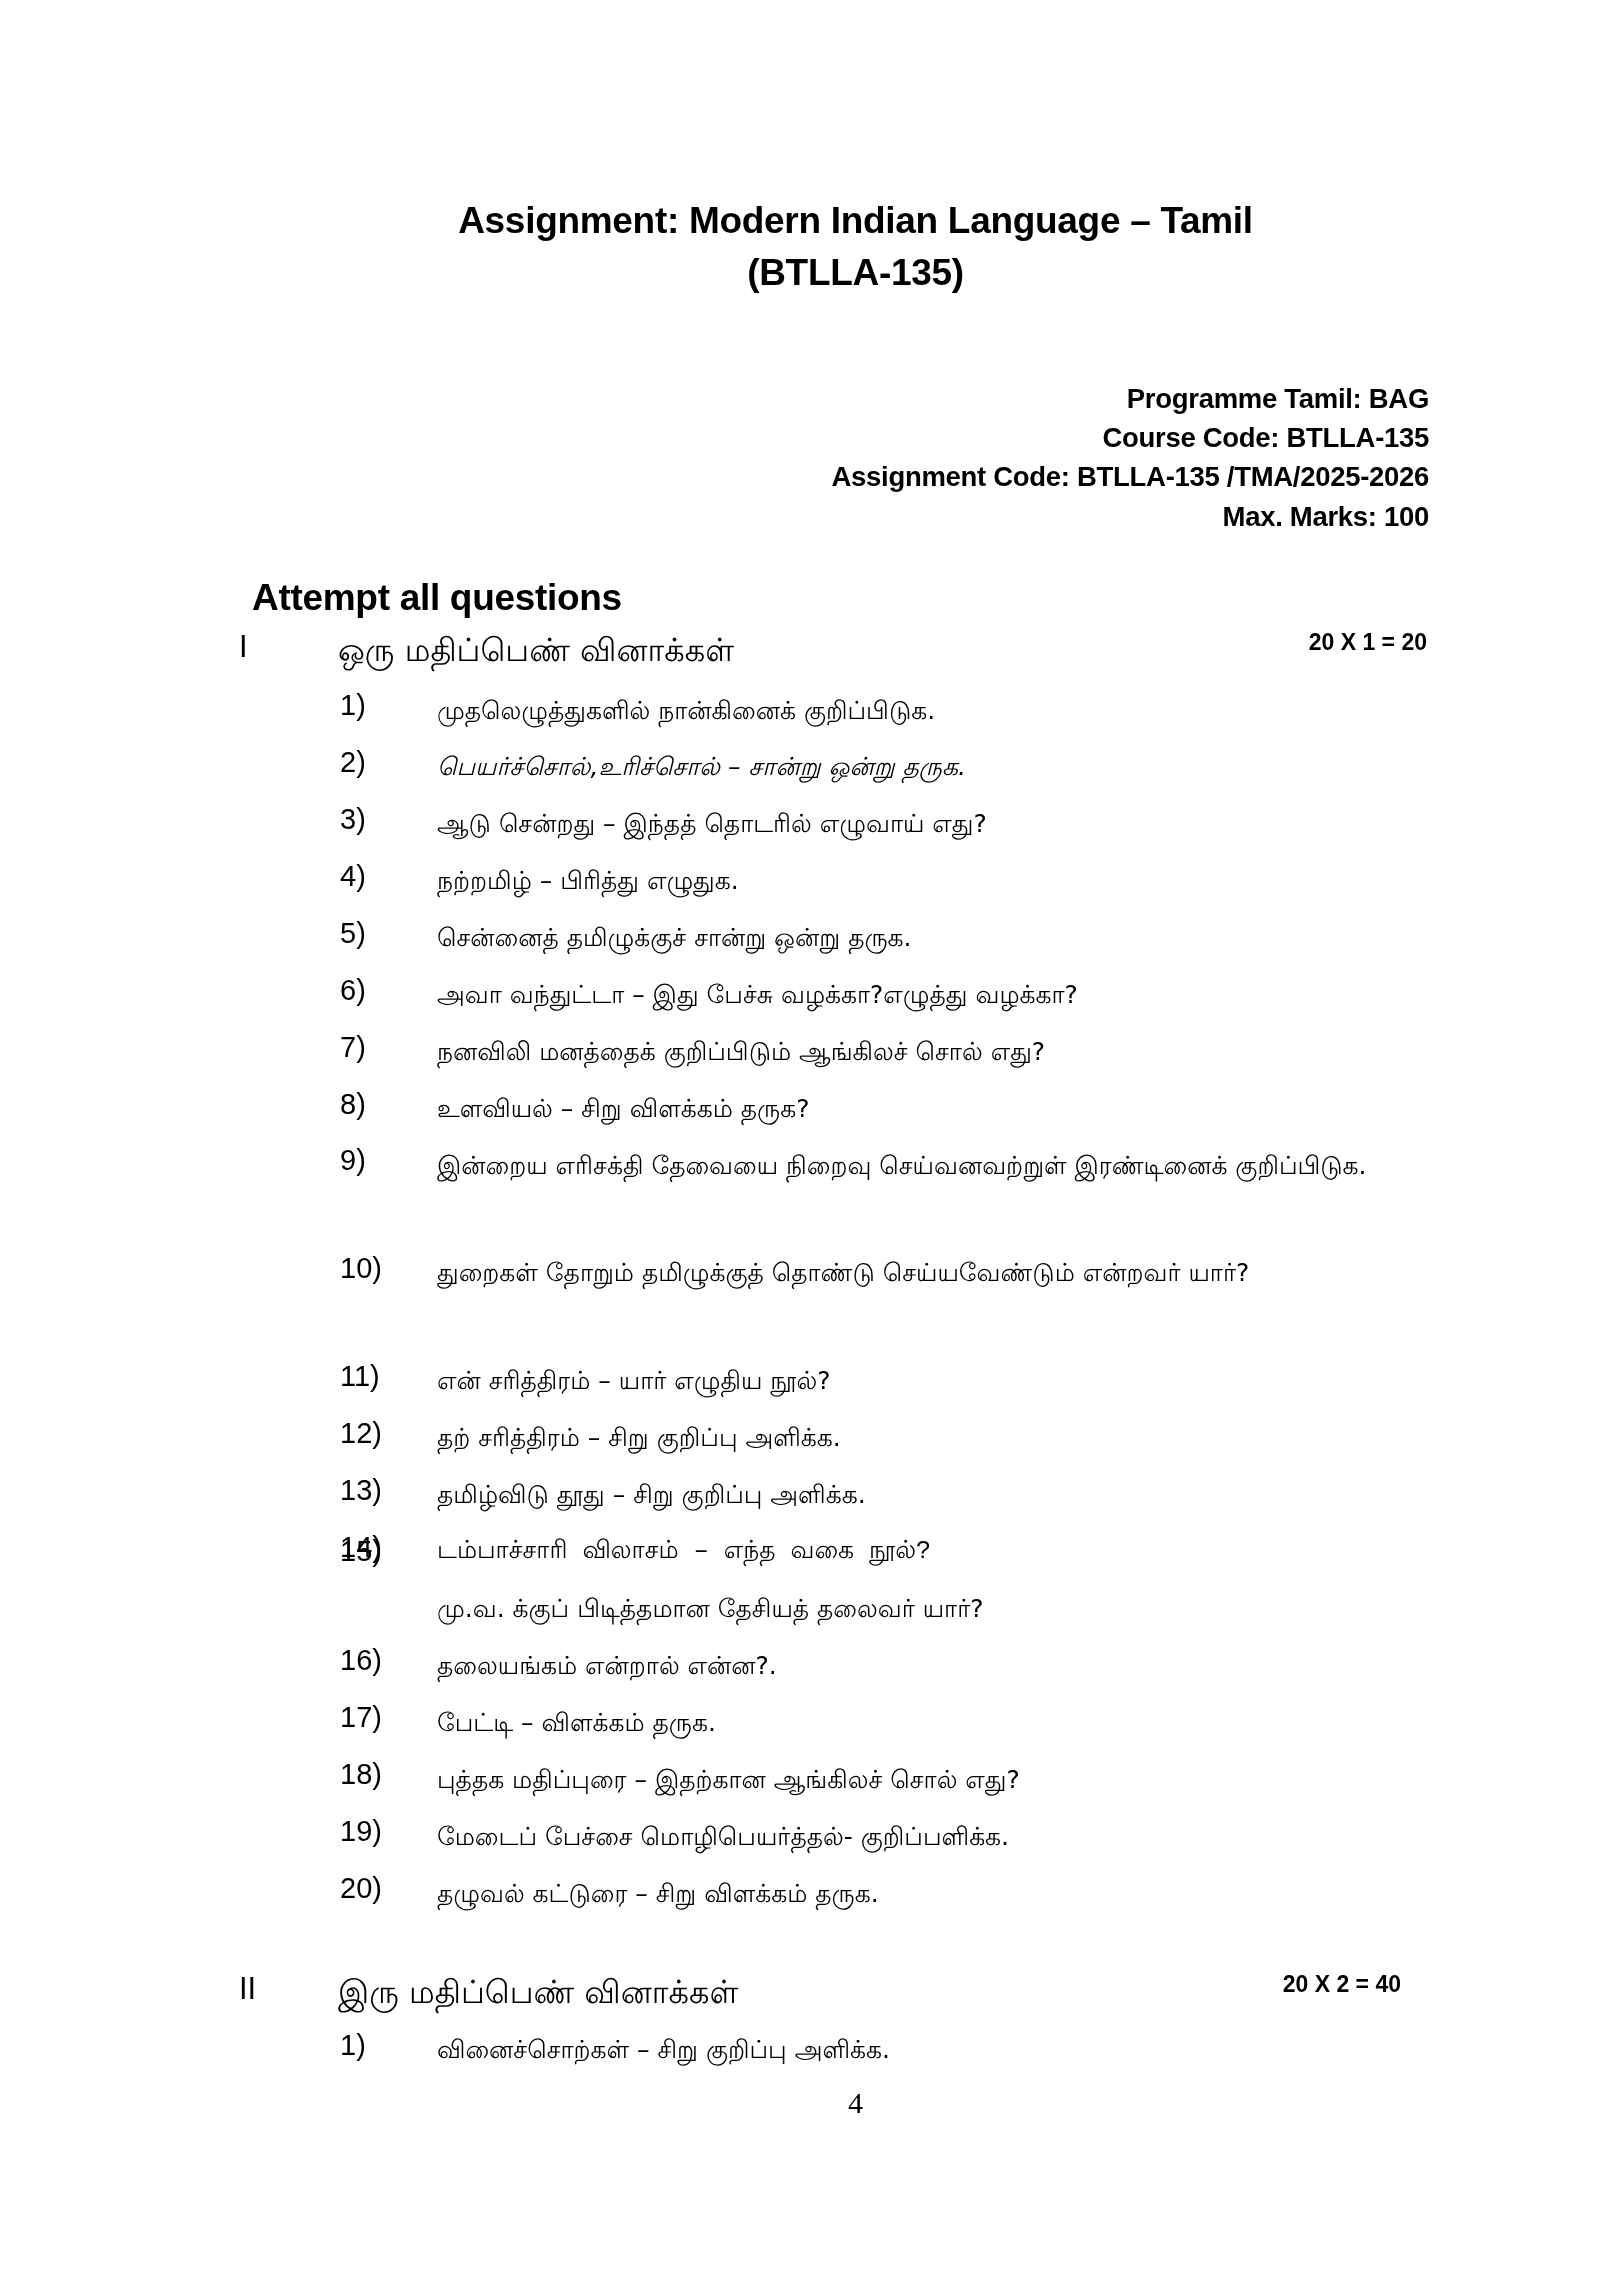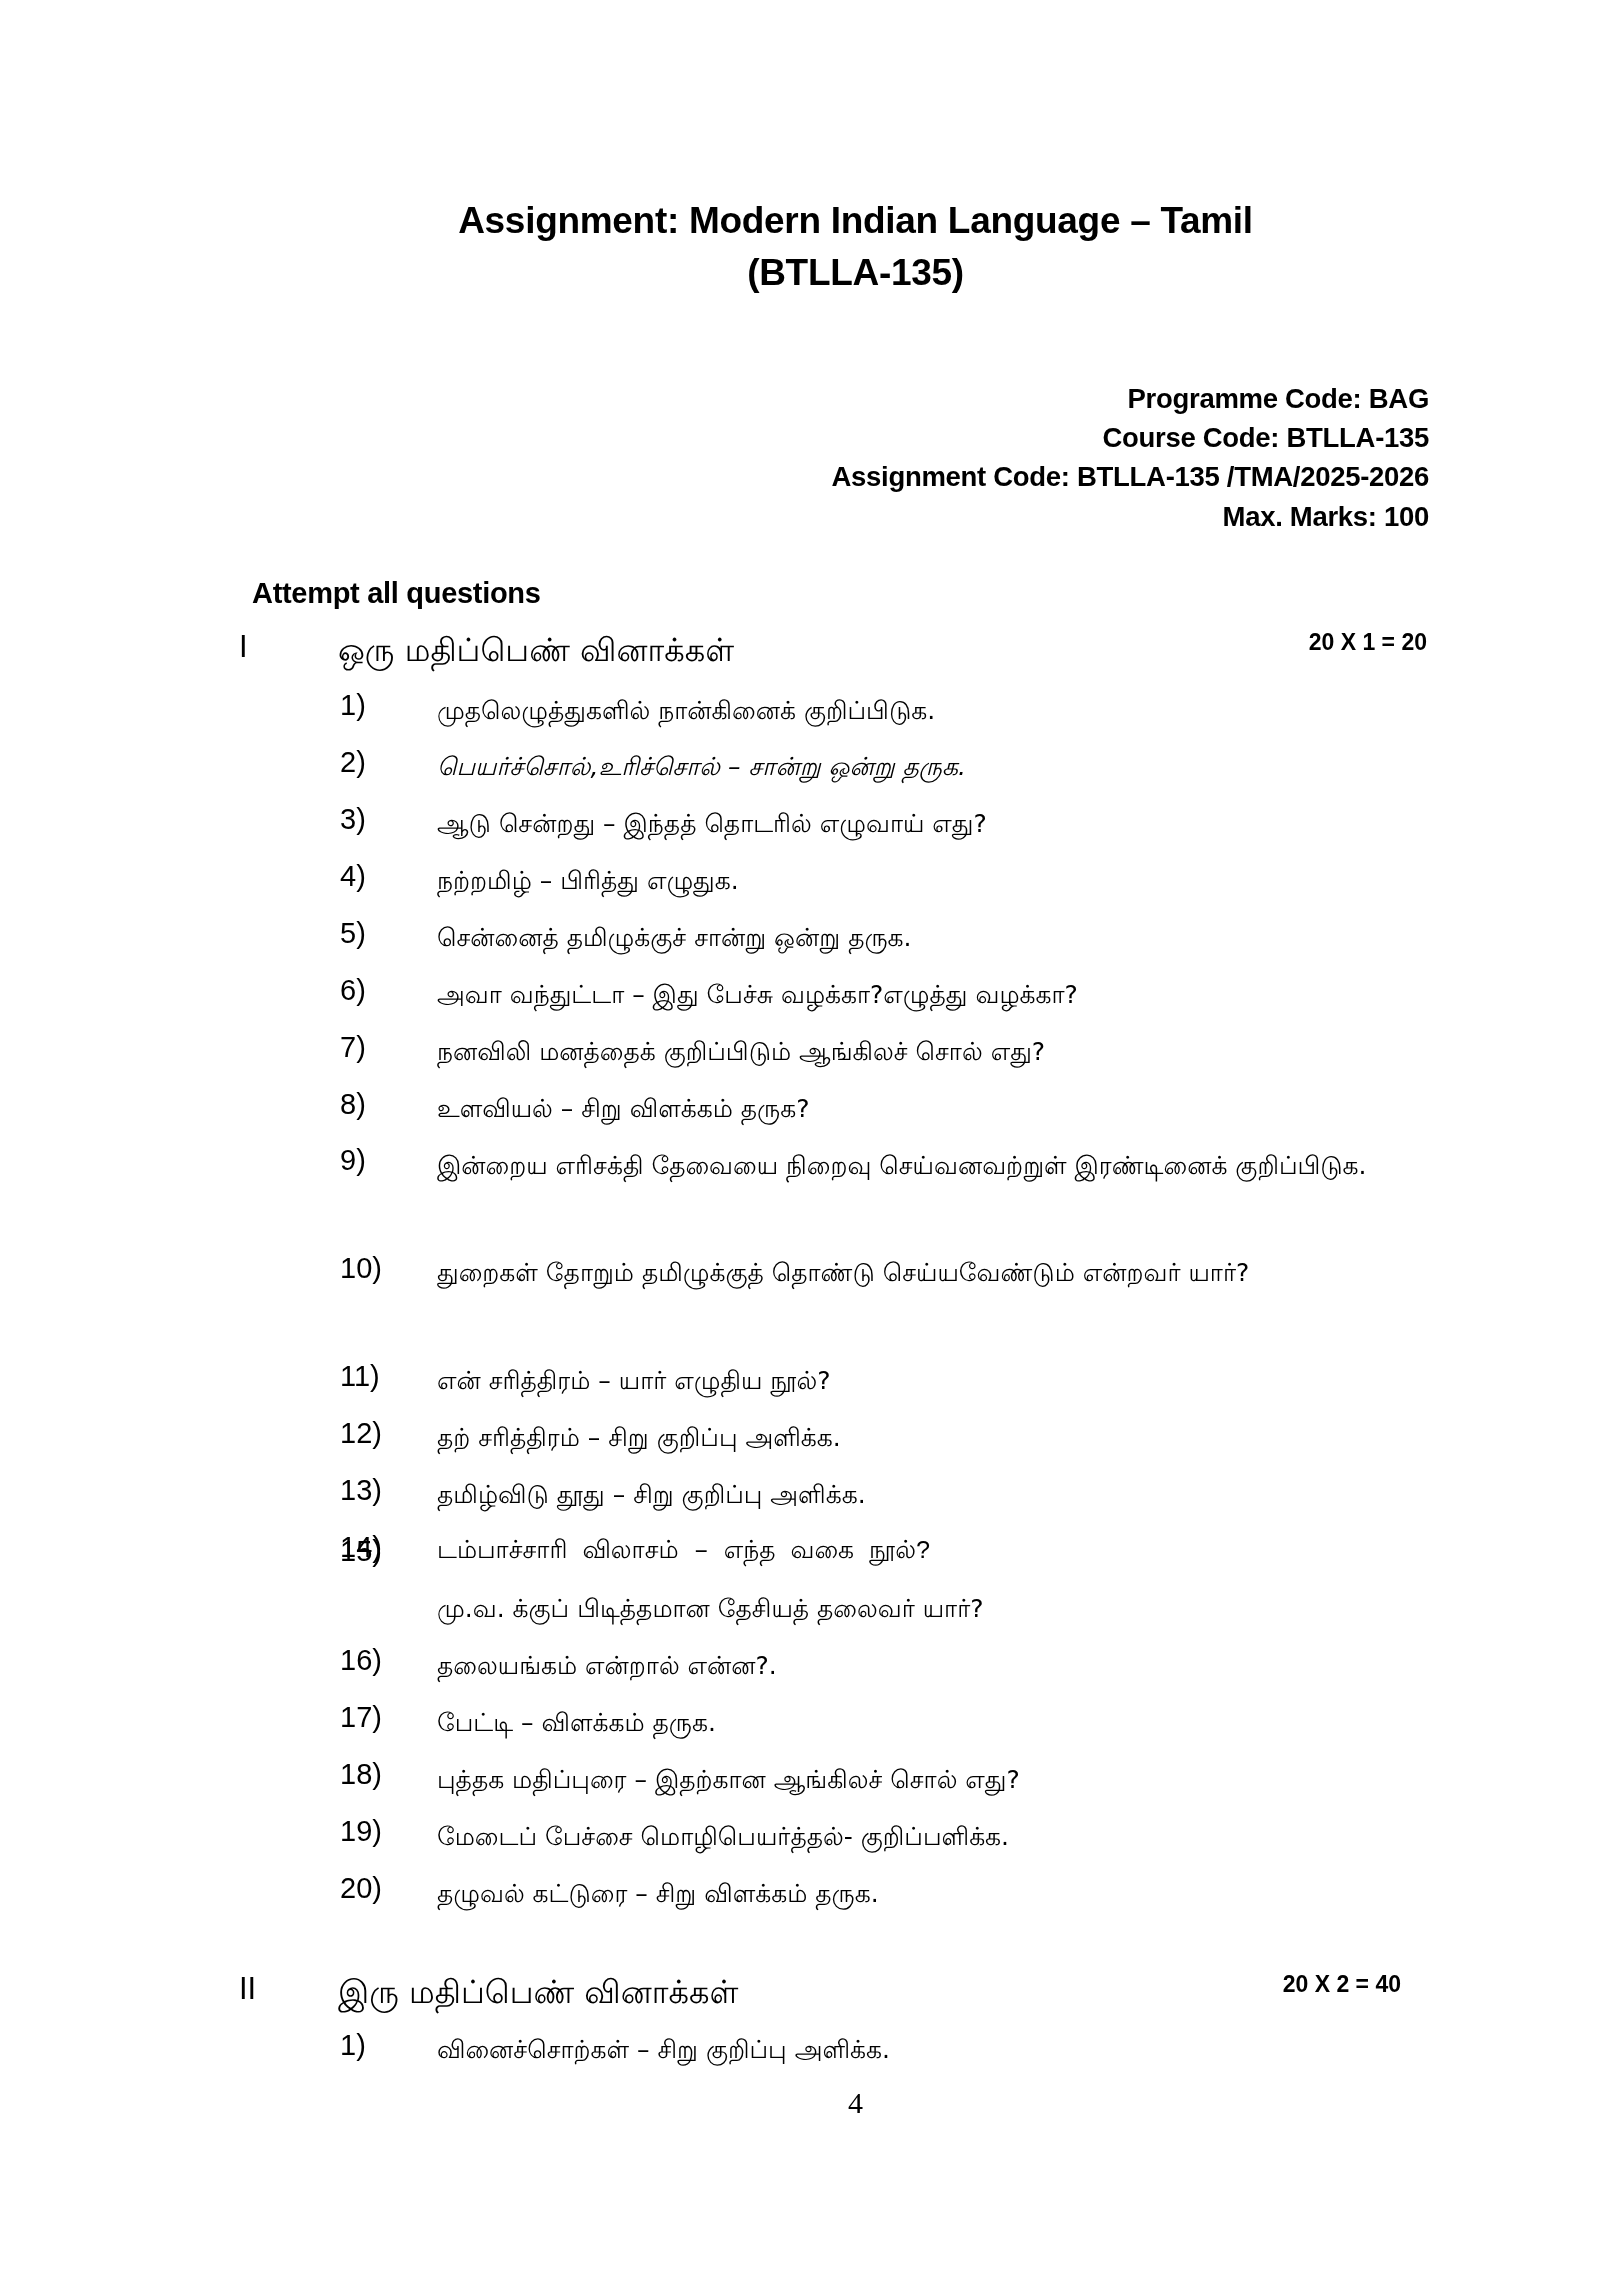--- a/index.html
+++ b/index.html
@@ -1,34 +1,34 @@
 <!DOCTYPE html>
 <html style="font-size:10.5px"><head>
 <meta charset="utf-8">
 <style>
   html, body { margin: 0; padding: 0; background: #ffffff; }
   body { width: 1623px; height: 2295px; position: relative; overflow: hidden; color: #000; }
   .abs { position: absolute; white-space: nowrap; margin-left: 44px; }
   .title { left: 0; width: 1623px; text-align: center; font-family: "Liberation Sans", sans-serif; font-weight: bold; font-size: 37px; letter-spacing: -0.3px; }
   .meta { right: 194px; text-align: right; font-family: "Liberation Sans", sans-serif; font-weight: bold; font-size: 27.5px; letter-spacing: -0.3px; }
-  .attempt { left: 208px; font-family: "Liberation Sans", sans-serif; font-weight: bold; font-size: 29px; letter-spacing: -0.3px; }
+  .attempt { left: 208px; font-family: "Liberation Sans", sans-serif; font-weight: bold; font-size: 37px; letter-spacing: -0.3px; }
   .sec-num { font-family: "Liberation Sans", sans-serif; font-size: 31px; }
   .sec-head { left: 294px; font-family: "DejaVu Sans", sans-serif; font-weight: normal; font-size: 32px; }
   .sec-marks { font-family: "Liberation Sans", sans-serif; font-weight: bold; font-size: 23px; text-align: right; }
   .qnum { left: 296px; font-family: "Liberation Sans", sans-serif; font-size: 29px; }
   .qtext { left: 393px; font-family: "DejaVu Sans", sans-serif; font-size: 25px; white-space: normal; width: 1047px; line-height: 59px; }
   .pageno { left: 0; width: 1623px; text-align: center; font-family: "Liberation Serif", serif; font-size: 30px; }
 </style>
 </head>
 <body>
 
 <div class="abs title" style="top:200px;">Assignment: Modern Indian Language – Tamil</div>
 <div class="abs title" style="top:252px;">(BTLLA-135)</div>
 
-<div class="abs meta" style="top:383px;">Programme Code: BAG</div>
+<div class="abs meta" style="top:383px;">Programme Tamil: BAG</div>
 <div class="abs meta" style="top:422px;">Course Code: BTLLA-135</div>
 <div class="abs meta" style="top:461px;">Assignment Code: BTLLA-135 /TMA/2025-2026</div>
 <div class="abs meta" style="top:501px;">Max. Marks: 100</div>
 
 <div class="abs attempt" style="top:577px;">Attempt all questions</div>
 
 <div class="abs sec-num" style="left:195px; top:629px;">I</div>
 <div class="abs sec-head" style="top:631px;">ஒரு மதிப்பெண் வினாக்கள்</div>
 <div class="abs sec-marks" style="right:196px; top:629px;">20 X 1 = 20</div>
 

